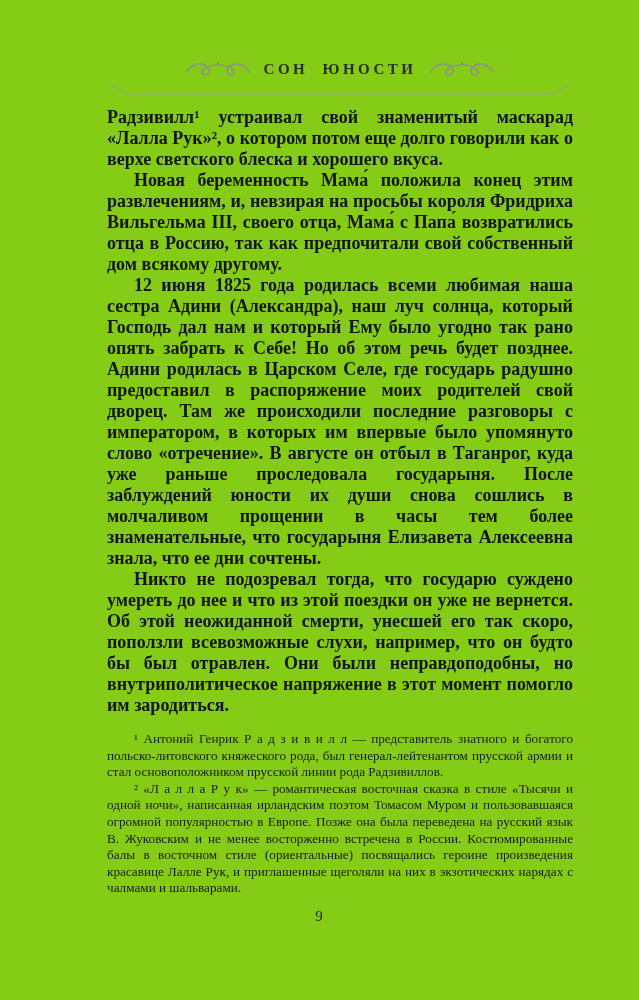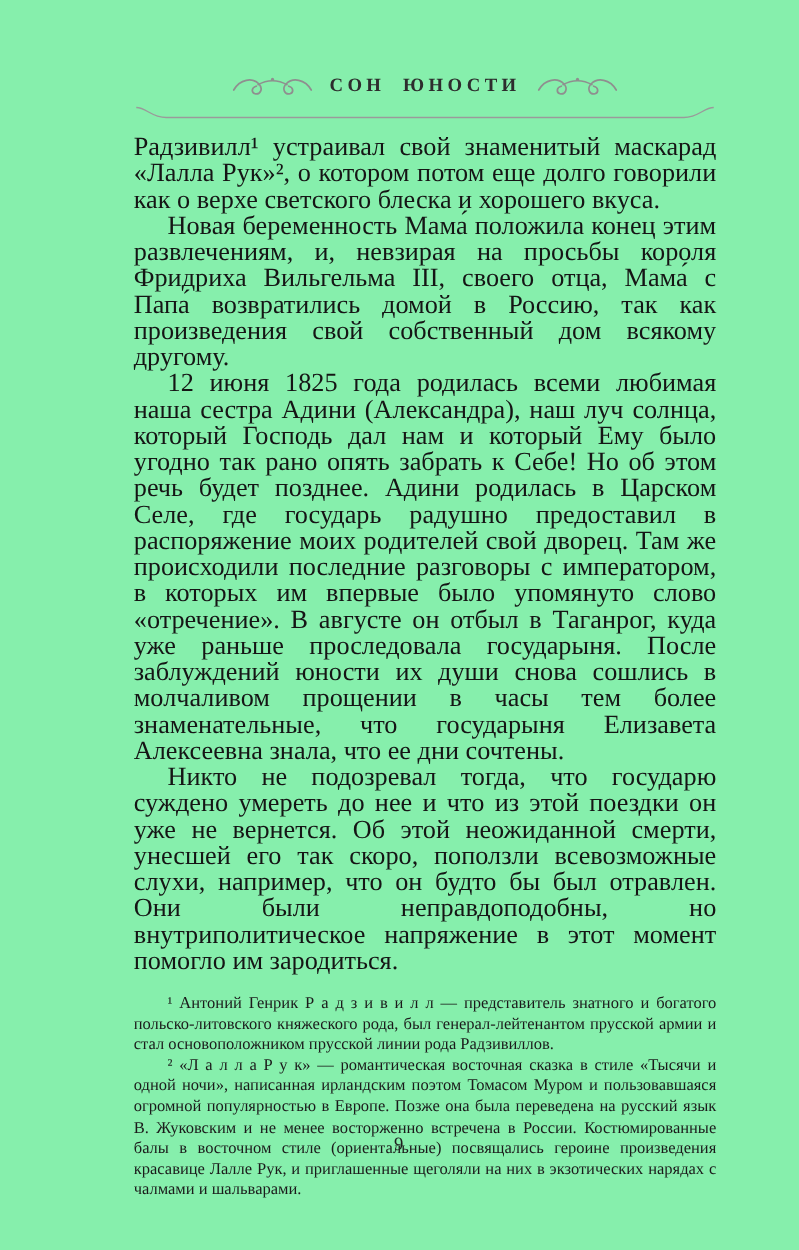--- a/index.html
+++ b/index.html
@@ -4,21 +4,21 @@
 <style>
   html, body {
     margin: 0;
     padding: 0;
     background: #ffffff;
   }
   .page {
     position: relative;
     width: 639px;
     height: 1000px;
-    background: #86efac;
+    background: #84cc16;
     font-family: "Liberation Serif", "DejaVu Serif", serif;
     color: #1a1a1a;
     overflow: hidden;
   }
   .content {
     position: absolute;
     left: 107px;
     top: 56px;
     width: 466px;
   }
@@ -41,23 +41,23 @@
   .flourish {
     display: inline-flex;
     align-items: center;
   }
   .flourish svg { display: block; }
   .header-rule { margin-top: 2px; }
   .header-rule svg { display: block; }
 
   .body-text {
     margin-top: 9px;
-    font-size: 21px;
+    font-size: 18px;
     line-height: 21px;
-    font-weight: 400;
+    font-weight: 700;
     text-align: justify;
     color: #151515;
   }
   .para { margin: 0; }
   .para.indent { text-indent: 27px; }
 
   .footnotes {
     margin-top: 15px;
     font-size: 13.2px;
     line-height: 16.6px;
@@ -105,21 +105,21 @@
     </div>
 
     <div class="header-rule">
       <svg width="466" height="14" viewBox="0 0 466 14">
         <path d="M2,2 C10,2 14,10 26,10 L440,10 C452,10 456,2 464,2" fill="none" stroke="#9a9a9a" stroke-width="1.1"></path>
       </svg>
     </div>
 
     <div class="body-text">
       <p class="para">Радзивилл¹ устраивал свой знаменитый маскарад «Лалла Рук»², о котором потом еще долго говорили как о верхе светского блеска и хорошего вкуса.</p>
-      <p class="para indent">Новая беременность Мама́ положила конец этим развлечениям, и, невзирая на просьбы короля Фридриха Вильгельма III, своего отца, Мама́ с Папа́ возвратились домой в Россию, так как произведения свой собственный дом всякому другому.</p>
+      <p class="para indent">Новая беременность Мама́ положила конец этим развлечениям, и, невзирая на просьбы короля Фридриха Вильгельма III, своего отца, Мама́ с Папа́ возвратились отца в Россию, так как предпочитали свой собственный дом всякому другому.</p>
       <p class="para indent">12 июня 1825 года родилась всеми любимая наша сестра Адини (Александра), наш луч солнца, который Господь дал нам и который Ему было угодно так рано опять забрать к Себе! Но об этом речь будет позднее. Адини родилась в Царском Селе, где государь радушно предоставил в распоряжение моих родителей свой дворец. Там же происходили последние разговоры с императором, в которых им впервые было упомянуто слово «отречение». В августе он отбыл в Таганрог, куда уже раньше проследовала государыня. После заблуждений юности их души снова сошлись в молчаливом прощении в часы тем более знаменательные, что государыня Елизавета Алексеевна знала, что ее дни сочтены.</p>
       <p class="para indent">Никто не подозревал тогда, что государю суждено умереть до нее и что из этой поездки он уже не вернется. Об этой неожиданной смерти, унесшей его так скоро, поползли всевозможные слухи, например, что он будто бы был отравлен. Они были неправдоподобны, но внутриполитическое напряжение в этот момент помогло им зародиться.</p>
     </div>
 
     <div class="footnotes">
       <p class="footnote">¹ Антоний Генрик Р а д з и в и л л — представитель знатного и богатого польско-литовского княжеского рода, был генерал-лейтенантом прусской армии и стал основоположником прусской линии рода Радзивиллов.</p>
       <p class="footnote">² «Л а л л а  Р у к» — романтическая восточная сказка в стиле «Тысячи и одной ночи», написанная ирландским поэтом Томасом Муром и пользовавшаяся огромной популярностью в Европе. Позже она была переведена на русский язык В. Жуковским и не менее восторженно встречена в России. Костюмированные балы в восточном стиле (ориентальные) посвящались героине произведения красавице Лалле Рук, и приглашенные щеголяли на них в экзотических нарядах с чалмами и шальварами.</p>
     </div>
 
   </div>

